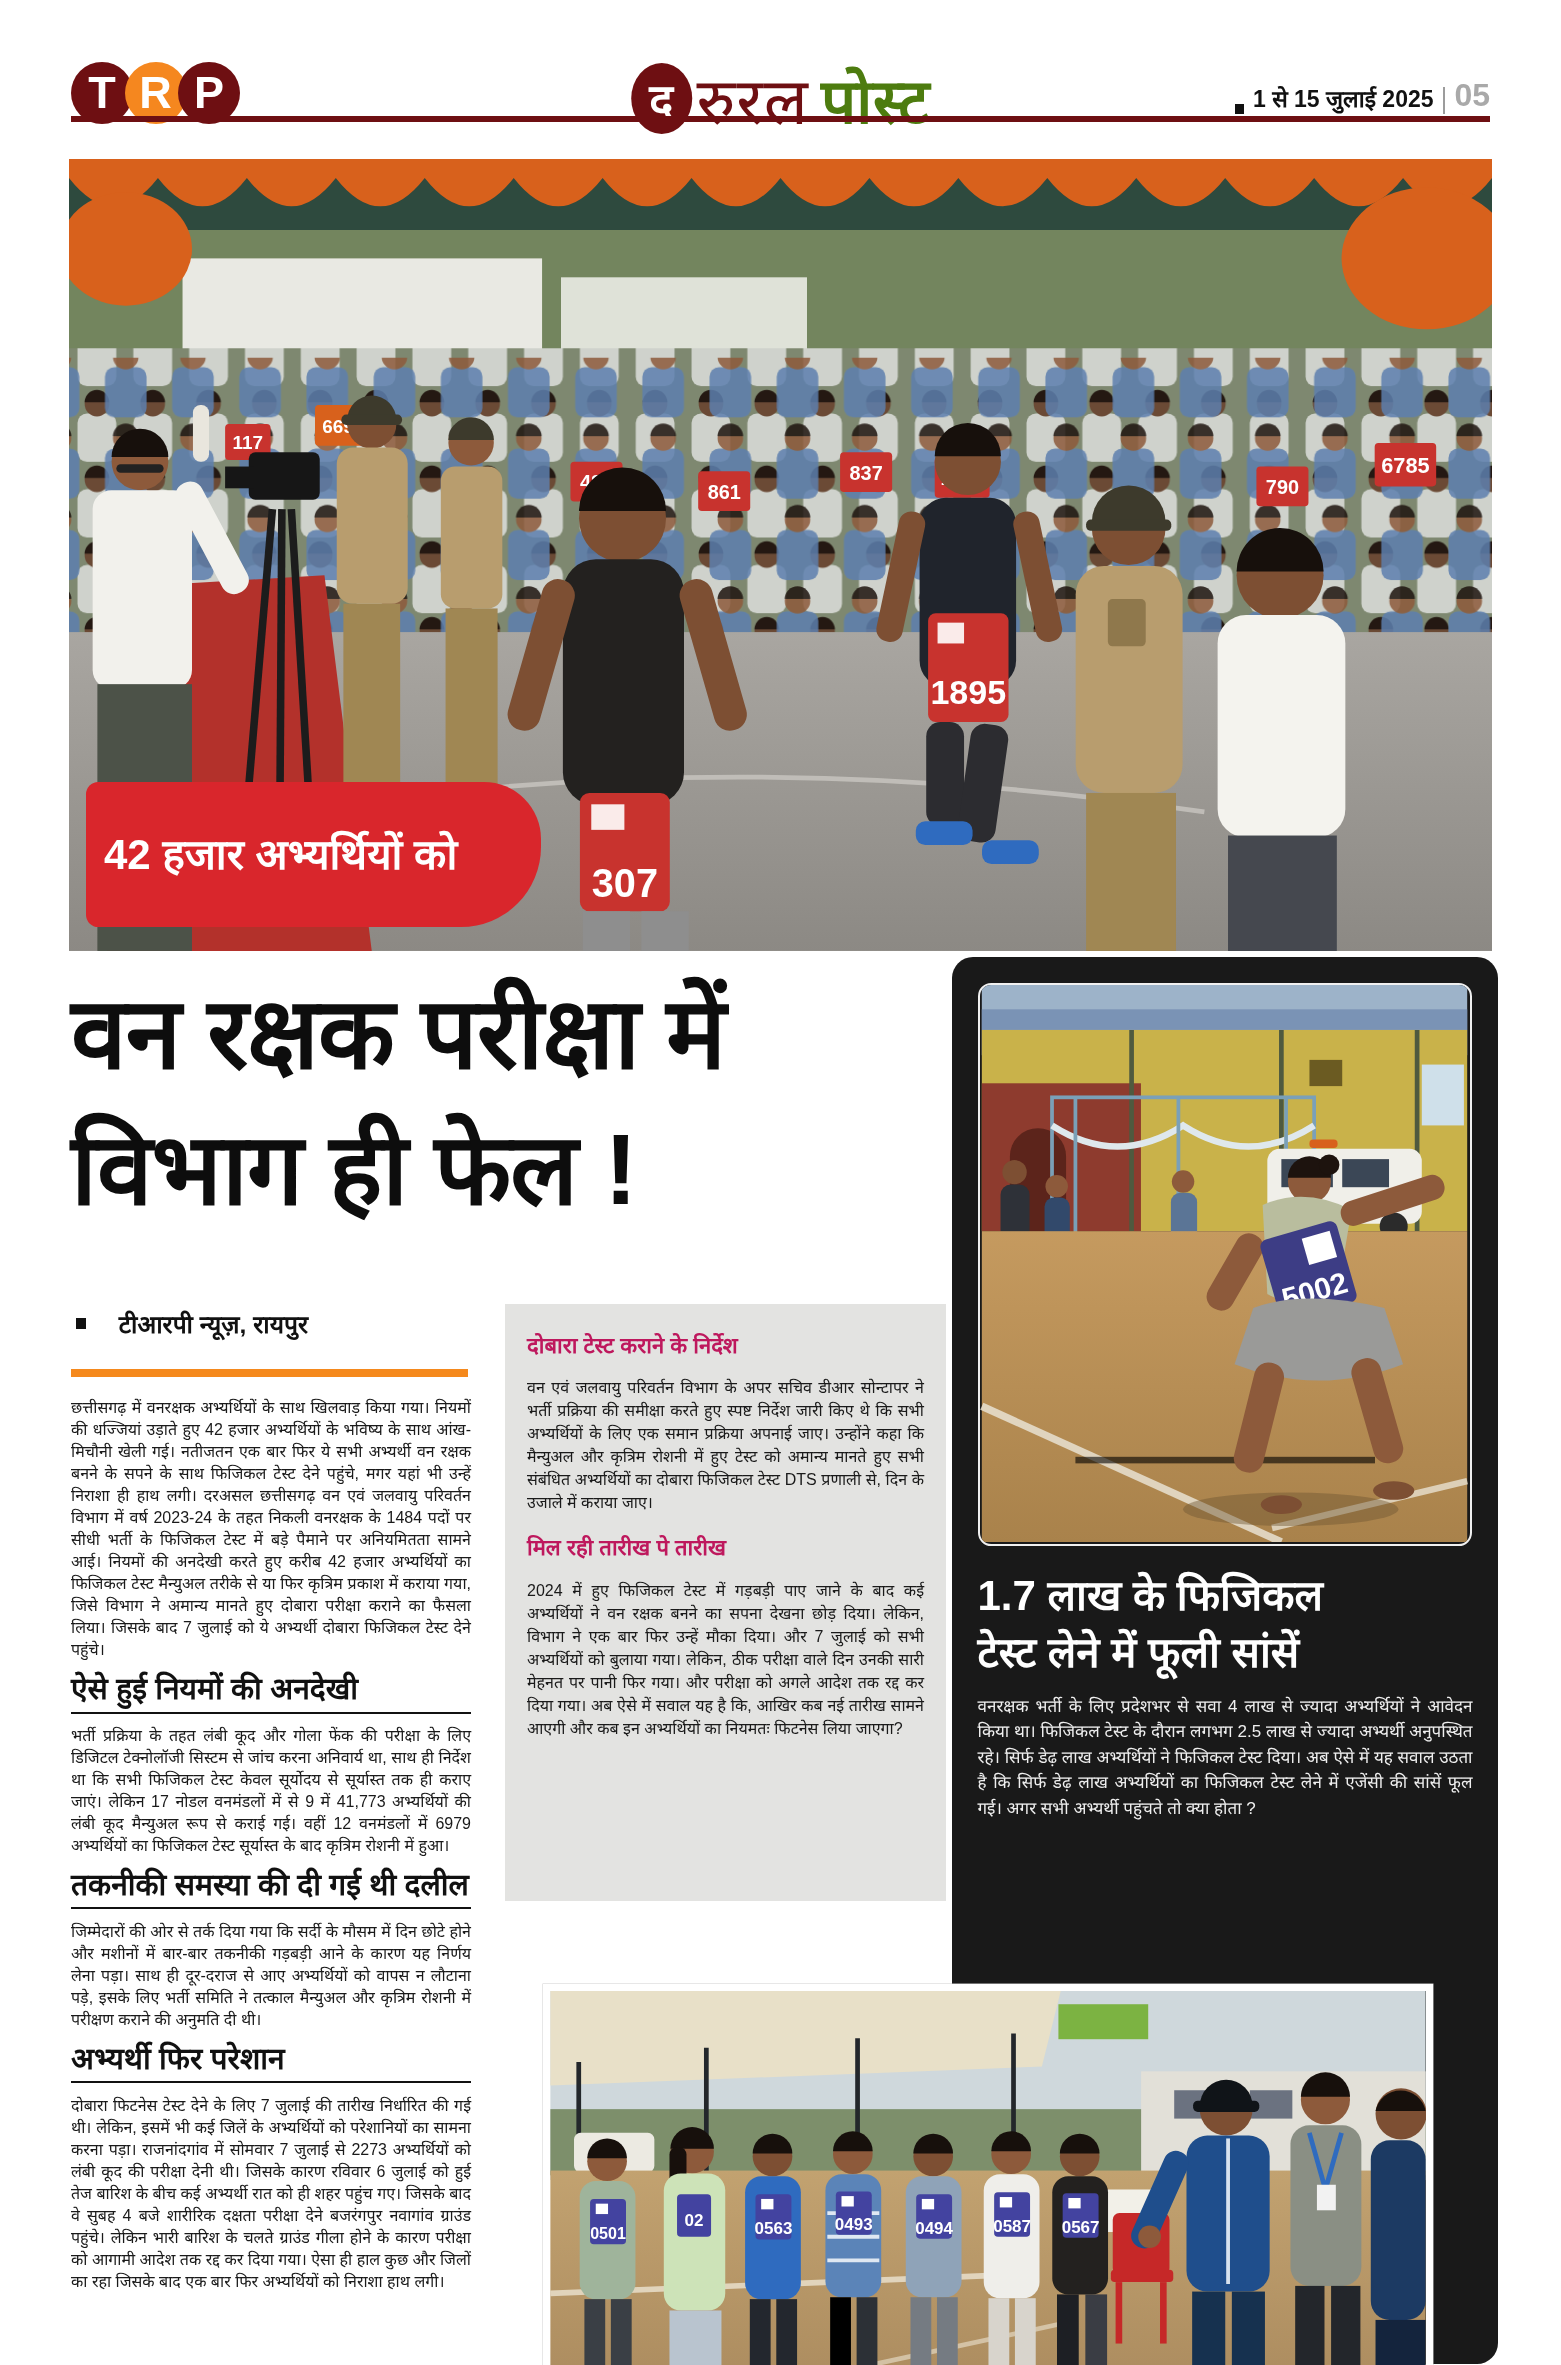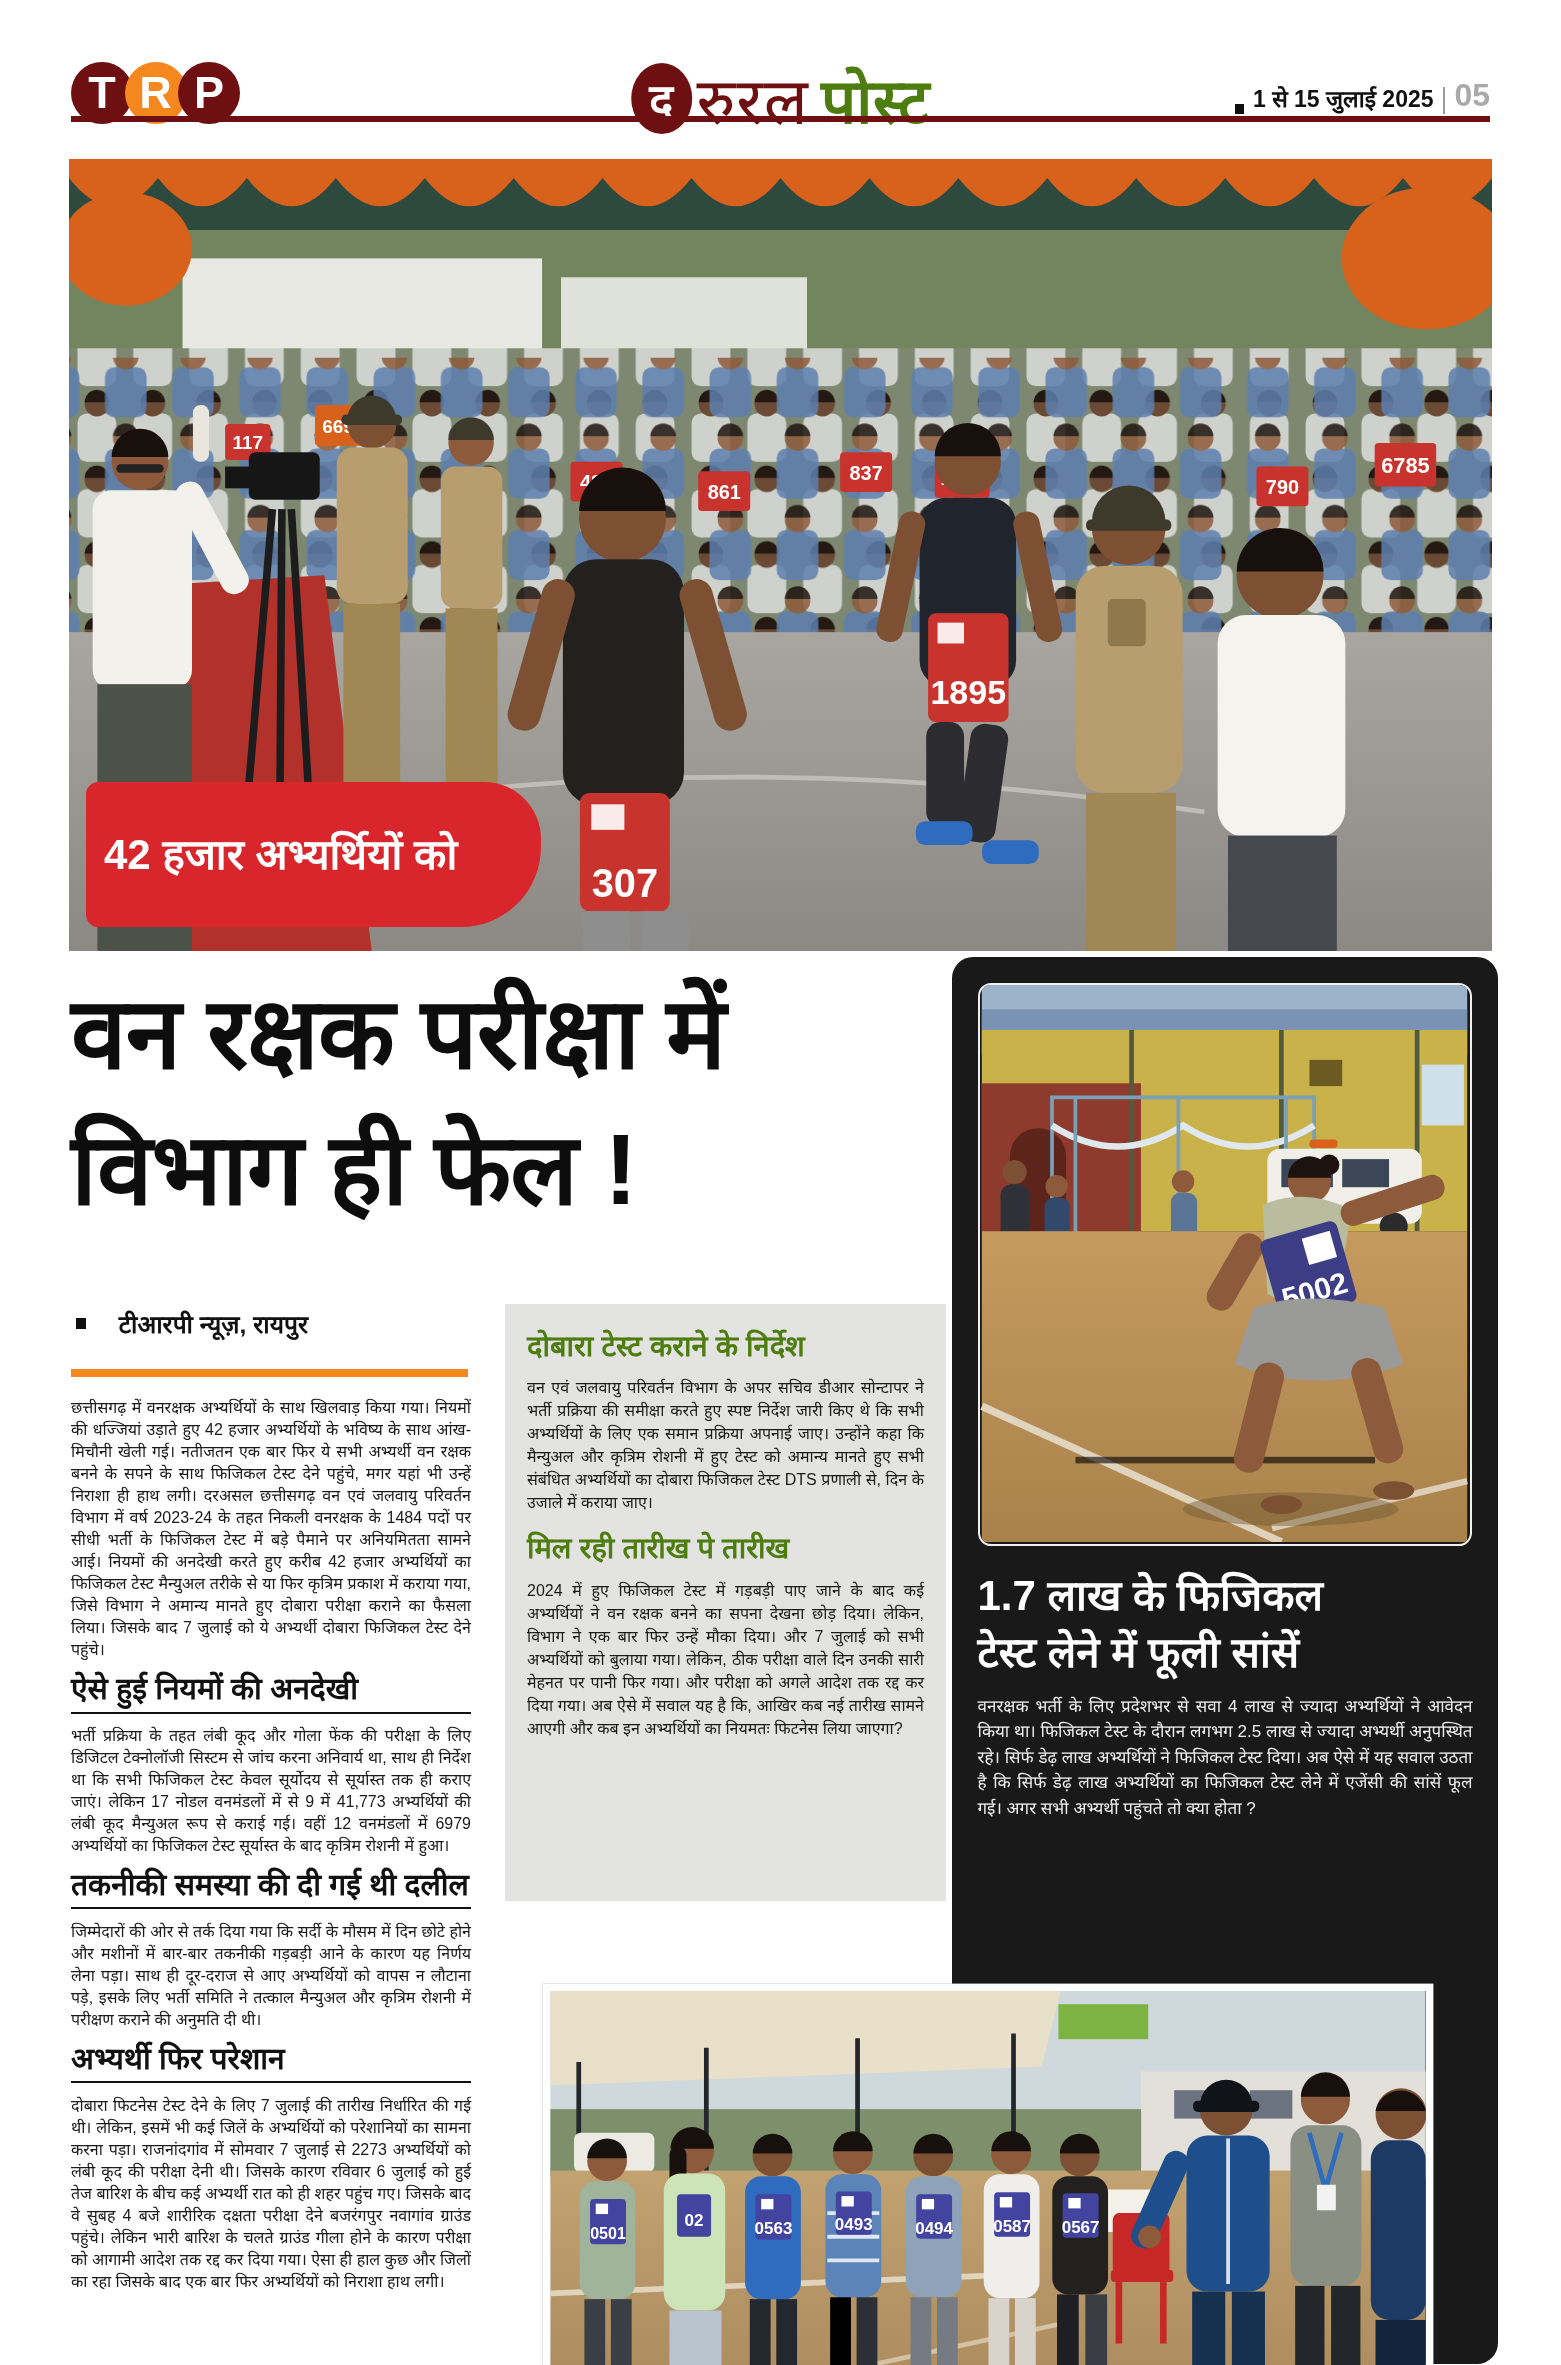--- a/index.html
+++ b/index.html
@@ -45,21 +45,21 @@
   .orange-rule{position:absolute;left:71px;top:1369px;width:397px;height:7.6px;background:#f5891d;}
   .col1{position:absolute;left:71px;top:1397px;width:400px;height:946px;font-size:16px;line-height:22px;
         text-align:justify;color:#1a1a1a;}
   .col1 p{margin:0 0 3.8px 0;}
   .subhead{font-size:30px;line-height:28px;font-weight:800;color:#111;text-align:left;
            border-bottom:2.4px solid #111;padding-bottom:8.5px;margin:14px 0 11.4px 0;}
 
   
   .gray-box{position:absolute;left:505px;top:1304px;width:441px;height:597px;background:#e3e3e1;
             box-sizing:border-box;padding:24px 22px;}
-  .gray-head{font-size:29px;line-height:36px;font-weight:700;color:#4d7c0f;margin-bottom:12.3px;}
+  .gray-head{font-size:22px;line-height:36px;font-weight:700;color:#be185d;margin-bottom:12.3px;}
   .gray-box p{font-size:16px;line-height:23px;text-align:justify;color:#1a1a1a;margin:0 0 16px 0;}
 
   
   .black-box{position:absolute;left:952px;top:957px;width:546px;height:1407px;background:#191919;
              border-radius:21px;box-sizing:border-box;padding:25.5px;}
   .jump-photo{width:494px;height:563px;border-radius:13.2px;overflow:hidden;border:2.8px solid #f0f0f0;box-sizing:border-box;}
   .black-head{margin-top:21px;color:#ffffff;font-weight:700;font-size:42px;line-height:57px;}
   .black-box p{color:#efefef;font-size:17px;line-height:25.5px;text-align:justify;margin:13.2px 0 0 0;}
 
   

